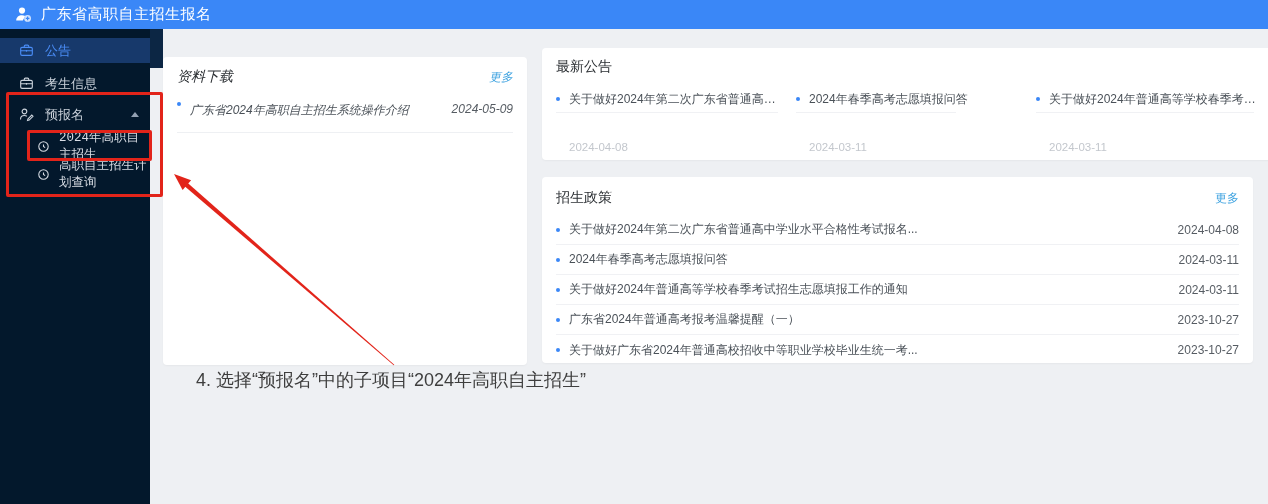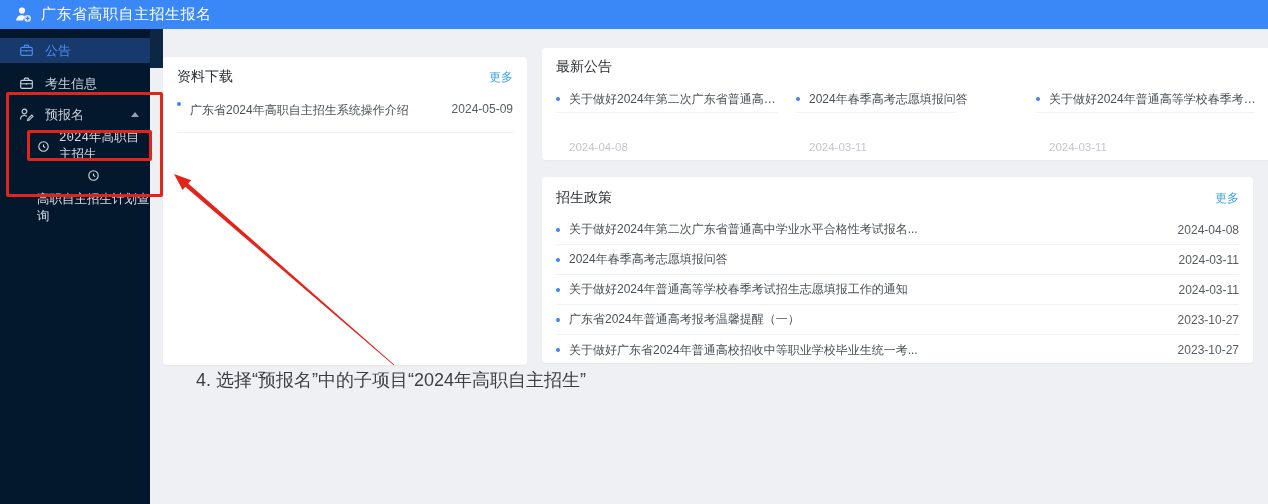--- a/index.html
+++ b/index.html
@@ -39,21 +39,21 @@
     display:flex; align-items:center; padding-left:37px; gap:9px;
     color:#d8dde5; font-size:12.5px; cursor:pointer;
   }
   .caret-up {
     position:absolute; right:11px; top:10px; width:0; height:0;
     border-left:4px solid transparent; border-right:4px solid transparent;
     border-bottom:5px solid #93a1b3;
   }
   
   .panel { position:absolute; background:#fff; border-radius:4px; box-shadow:0 1px 2px rgba(0,0,0,.04); }
-  .panel-downloads { left:163px; top:57px; width:364px; height:308px; padding:11px 14px 0 14px; }
+  .panel-downloads { left:163px; top:57px; width:364px; height:308px; padding:11px 14px 0 14px;font-style:italic; }
   .panel-announcements { left:542px; top:48px; width:827px; height:112px; padding:10px 14px 0 14px; }
   .panel-policies { left:542px; top:177px; width:711px; height:186px; padding:12px 14px 0 14px; }
   .panel-head { display:flex; justify-content:space-between; align-items:center; }
   .panel-title { font-size:14px; color:#2b2f33; }
   .more-link { font-size:12px; color:#3fa3e0; cursor:pointer; }
   .bullet { width:4px; height:4px; border-radius:50%; background:#3a87f7; flex:0 0 4px; }
   .item-text { font-size:12px; color:#4a5158; white-space:nowrap; overflow:hidden; text-overflow:ellipsis; }
   .item-date { font-size:12px; color:#565c63; white-space:nowrap; }
   
   .dl-row { margin-top:16px; height:22px; display:flex; align-items:flex-start; gap:9px; border-bottom:0; cursor:pointer; }
@@ -130,21 +130,21 @@
   <div class="submenu-item" style="top:104px;">
     <span class="mi" style="width:13px;height:13px;flex:0 0 13px;">
       <svg width="13" height="13" viewBox="0 0 16 16" fill="none" stroke="#d8dde5" stroke-width="1.3">
         <circle cx="8" cy="8" r="5.8"></circle>
         <path d="M8 5.4V8l2 1.4"></path>
       </svg>
     </span>
     <span>2024年高职自主招生</span>
   </div>
 
-  <div class="submenu-item" style="top:140px;flex-direction:column;">
+  <div class="submenu-item" style="top:132px;">
     <span class="mi" style="width:13px;height:13px;flex:0 0 13px;">
       <svg width="13" height="13" viewBox="0 0 16 16" fill="none" stroke="#d8dde5" stroke-width="1.3">
         <circle cx="8" cy="8" r="5.8"></circle>
         <path d="M8 5.4V8l2 1.4"></path>
       </svg>
     </span>
     <span>高职自主招生计划查询</span>
   </div>
 </div>
 <div class="sidebar-notch"></div>

